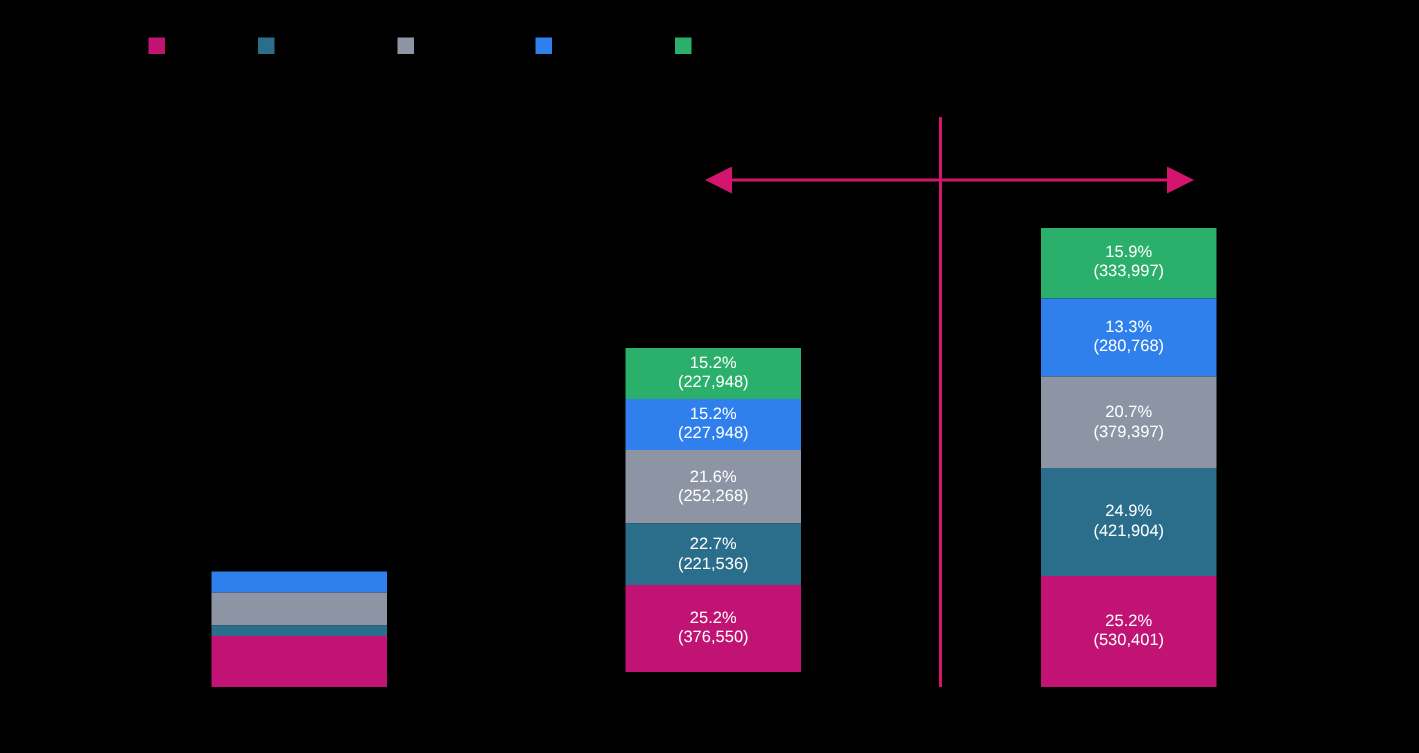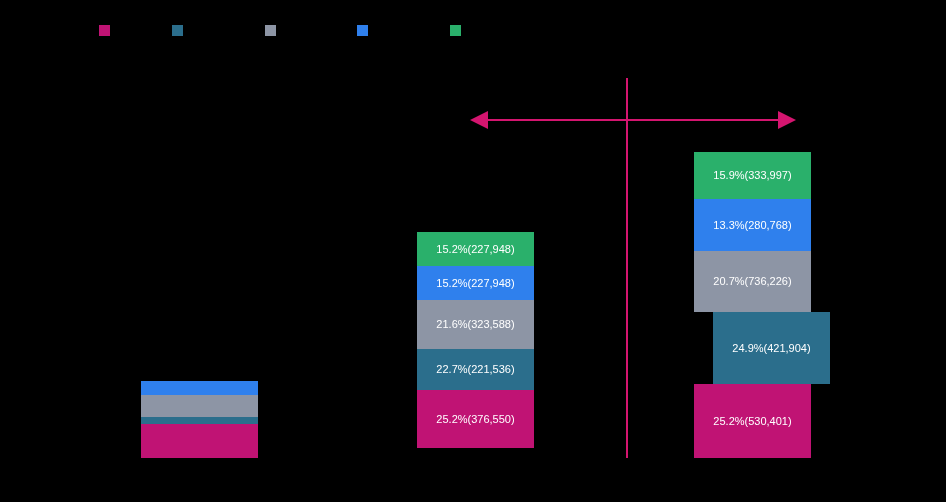--- a/index.html
+++ b/index.html
@@ -48,21 +48,21 @@
   
   .bar {
     position: absolute;
     display: flex;
     flex-direction: column;
   }
   .seg {
     width: 100%;
     box-sizing: border-box;
     display: flex;
-    flex-direction: row;
+    flex-direction: column;
     align-items: center;
     justify-content: center;
     overflow: hidden;
   }
   .seg-pct, .seg-val {
     color: #ffffff;
     font-size: 11px;
     line-height: 13px;
     text-align: center;
     white-space: nowrap;
@@ -144,21 +144,21 @@
         <div class="seg" style="background: rgb(42, 176, 107); height: 34px;">
           <div class="seg-pct">15.2%</div>
           <div class="seg-val">(227,948)</div>
         </div>
         <div class="seg" style="background: rgb(47, 128, 237); height: 34px;">
           <div class="seg-pct">15.2%</div>
           <div class="seg-val">(227,948)</div>
         </div>
         <div class="seg" style="background: rgb(141, 149, 165); height: 49px; justify-content: center;">
           <div class="seg-pct">21.6%</div>
-          <div class="seg-val">(323,588)</div>
+          <div class="seg-val">(252,268)</div>
         </div>
         <div class="seg" style="background: rgb(43, 110, 140); height: 41px;">
           <div class="seg-pct">22.7%</div>
           <div class="seg-val">(221,536)</div>
         </div>
         <div class="seg" style="background: rgb(192, 19, 116); height: 58px;">
           <div class="seg-pct">25.2%</div>
           <div class="seg-val">(376,550)</div>
         </div>
       </div>
@@ -166,23 +166,23 @@
         <div class="seg" style="background: rgb(42, 176, 107); height: 49px;">
           <div class="seg-pct">15.9%</div>
           <div class="seg-val">(333,997)</div>
         </div>
         <div class="seg" style="background: rgb(47, 128, 237); height: 55px;">
           <div class="seg-pct">13.3%</div>
           <div class="seg-val">(280,768)</div>
         </div>
         <div class="seg" style="background: rgb(141, 149, 165); height: 63px; align-items: center;">
           <div class="seg-pct">20.7%</div>
-          <div class="seg-val">(736,226)</div>
-        </div>
-        <div class="seg" style="background: rgb(43, 110, 140); height: 76px; margin-left: 19px;">
+          <div class="seg-val">(379,397)</div>
+        </div>
+        <div class="seg" style="background: rgb(43, 110, 140); height: 76px;">
           <div class="seg-pct">24.9%</div>
           <div class="seg-val">(421,904)</div>
         </div>
         <div class="seg" style="background: rgb(192, 19, 116); height: 77px;">
           <div class="seg-pct">25.2%</div>
           <div class="seg-val">(530,401)</div>
         </div>
       </div>
     </div>
 

